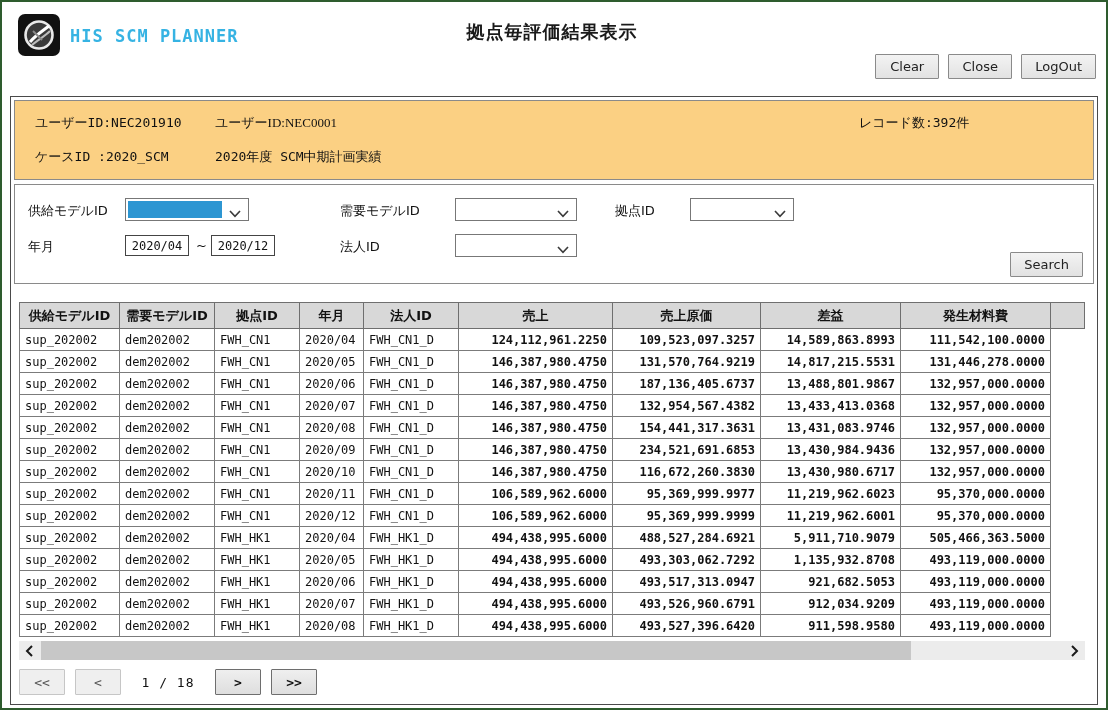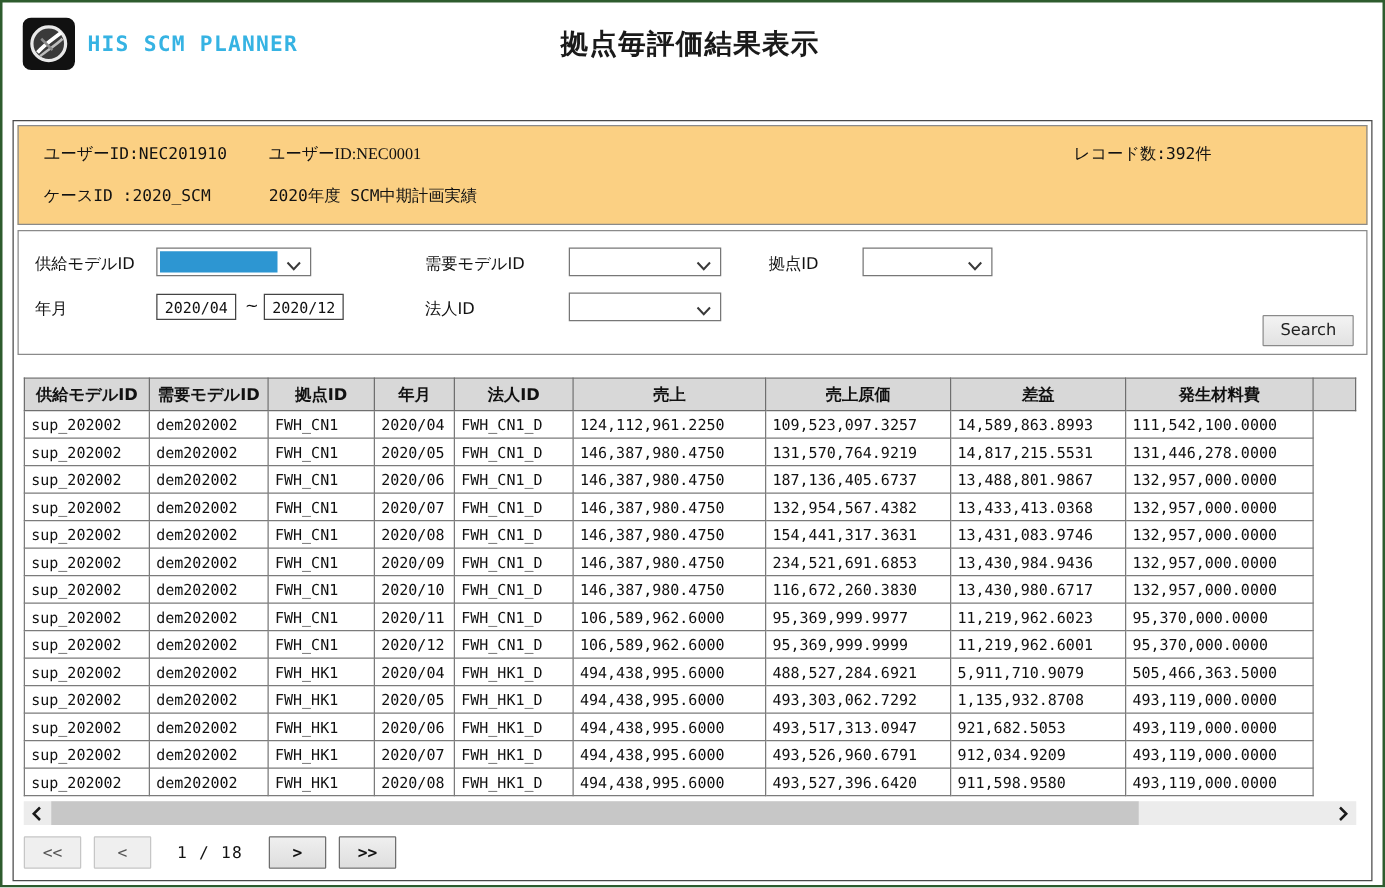--- a/index.html
+++ b/index.html
@@ -16,21 +16,21 @@
     border:2px solid #2E5C2E;overflow:hidden;
   }
   
   .logo{position:absolute;left:16px;top:12px;width:42px;height:42px;}
   .brand{
     position:absolute;left:68px;top:24px;font-family:"DejaVu Sans Mono",monospace;
     font-size:17px;letter-spacing:1px;color:var(--brand-blue);font-weight:bold;
   }
   .page-title{
     position:absolute;left:0;right:4px;top:18px;text-align:center;
-    font-size:22px;font-weight:bold;color:#1a1a1a;letter-spacing:1px;
+    font-size:18px;font-weight:bold;color:#1a1a1a;letter-spacing:1px;
   }
   .header-buttons{position:absolute;right:10px;top:52px;display:flex;gap:9px;}
   .btn{
     font-family:"DejaVu Sans","Liberation Sans",sans-serif;
     font-size:13px;color:#222;background:linear-gradient(#f3f3f3,#e2e2e2);
     border:1px solid #8a8a8a;padding:3px 13px;min-width:64px;height:25px;
     text-align:center;cursor:pointer;border-radius:1px;
   }
   
   .content{
@@ -90,21 +90,21 @@
   th{
     background:var(--header-gray);border:1px solid #6f6f6f;
     font-family:"DejaVu Sans","Liberation Sans",sans-serif;
     font-size:13px;font-weight:bold;text-align:center;height:26px;padding:1px 3px;
     overflow:hidden;white-space:nowrap;
   }
   td{
     border:1px solid #7b7b7b;height:22px;padding:1px 5px;
     overflow:hidden;white-space:nowrap;color:#111;background:#fff;
   }
-  td.num{}
+  td.num{text-align:right;font-weight:bold;}
   td.sliver,th.sliver{padding:0;}
   td.sliver{border:none;background:transparent;}
   .col-0{width:100px}.col-1{width:95px}.col-2{width:85px}.col-3{width:64px}
   .col-4{width:95px}.col-5{width:154px}.col-6{width:148px}.col-7{width:140px}
   .col-8{width:150px}.col-9{width:34px}
   
   .hscroll{
     position:absolute;left:8px;top:544px;width:1066px;height:19px;
     background:#ECECEC;display:flex;align-items:center;
   }
@@ -136,20 +136,25 @@
     <svg viewBox="0 0 42 42" width="42" height="42">
       <rect x="0" y="0" width="42" height="42" rx="7" fill="#111"></rect>
       <circle cx="21" cy="21" r="13.5" fill="#3a3a3a" stroke="#e9e9e9" stroke-width="2.6"></circle>
       <path d="M12 28 C18 21 26 16 31 12" stroke="#ffffff" stroke-width="3" fill="none"></path>
       <path d="M14 31 C20 26 27 22 32 17" stroke="#bdbdbd" stroke-width="2" fill="none"></path>
       <path d="M15 17 L24 26" stroke="#8a8a8a" stroke-width="2" fill="none"></path>
     </svg>
   </div>
   <div class="brand">HIS SCM PLANNER</div>
   <div class="page-title">拠点毎評価結果表示</div>
+  <div class="header-buttons">
+    <button class="btn">Clear</button>
+    <button class="btn">Close</button>
+    <button class="btn">LogOut</button>
+  </div>
 
   <div class="content">
 
     <div class="account-panel">
       <span class="acc-row1-a">ユーザーID:NEC201910</span>
       <span class="acc-row1-b">ユーザーID:NEC0001</span>
       <span class="acc-record">レコード数:392件</span>
       <span class="acc-row2-a">ケースID   :2020_SCM</span>
       <span class="acc-row2-b">2020年度 SCM中期計画実績</span>
     </div>

